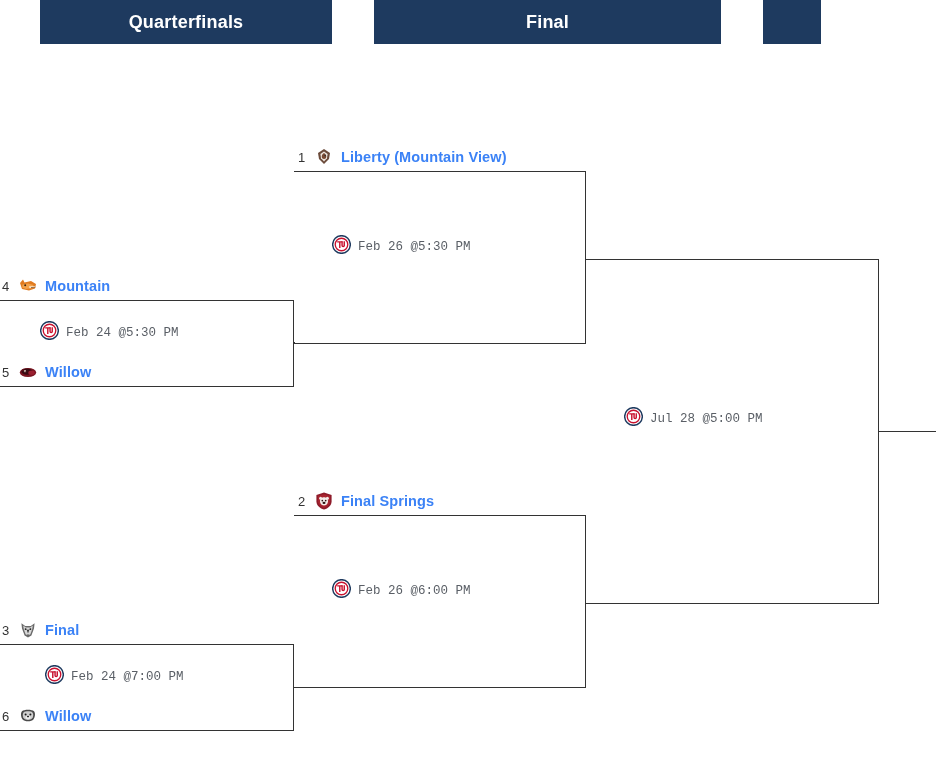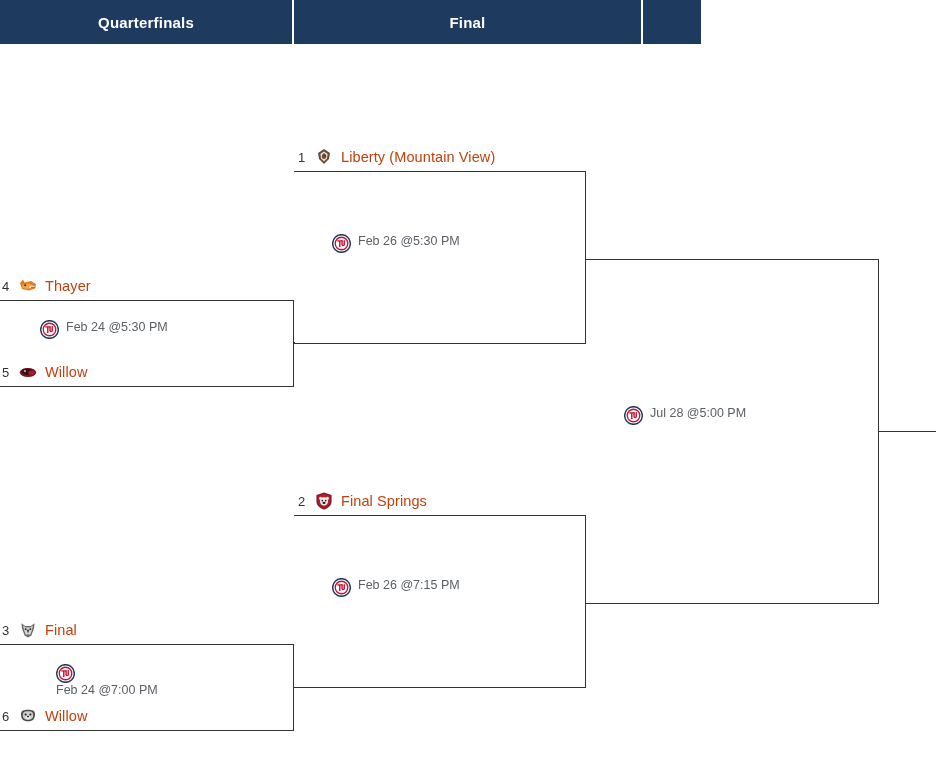--- a/index.html
+++ b/index.html
@@ -24,27 +24,28 @@
     top: 0;
     width: 936px;
     height: 44px;
     display: flex;
   }
   .round-header {
     height: 44px;
     background: #1d3557;
     background: #1e3a5f;
     color: #ffffff;
-    font-size: 15px;
+    font-size: 18px;
     font-weight: bold;
     display: flex;
     align-items: center;
     justify-content: center;
     border-right: 2px solid #ffffff;
     letter-spacing: .2px;
+    margin-left: 40px;
   }
   .round-header:last-child { border-right: none; }
   .rh-qf   { width: 294px; }
   .rh-sf   { width: 291px; }
   .rh-fin  { width: 349px; }
   .rh-champ{ width: 58px; }
 
   
   .bline {
     position: absolute;
@@ -71,32 +72,33 @@
   .team-logo {
     width: 20px;
     height: 20px;
     margin: 0 7px 0 2px;
     flex: 0 0 auto;
     display: inline-block;
     position: relative;
   }
   .team-name {
     font-size: 14.5px;
-    font-weight: normal;
-    color: #c2410c;
+    font-weight: bold;
+    color: #3b82f6;
     letter-spacing: .1px;
   }
 
   
   .game {
     position: absolute;
     display: flex;
-    align-items: flex-start;
+    align-items: flex-end;
     height: 20px;
     white-space: nowrap;
+    font-family: Liberation Mono, monospace;
   }
   .tv-icon {
     width: 19px;
     height: 19px;
     margin-right: 7px;
     flex: 0 0 auto;
   }
   .game-time {
     font-size: 12.5px;
     color: #5a5f66;
@@ -156,21 +158,21 @@
     <span class="seed">4</span>
     <span class="team-logo">
       <svg viewBox="0 0 20 20" width="20" height="20" aria-hidden="true">
         <path d="M2 7 L5 3.5 L6.5 6.5 L13 5 L18 8 L17 12.5 L11 14.5 L4 13 Z" fill="#e07b20"></path>
         <path d="M4.5 8.5 L10 7.6 L15.5 9 L14.6 12 L8 13 L4.2 11.6 Z" fill="#f4a24a"></path>
         <path d="M11 10.2 L17 10 L16.6 11.8 L11.5 12.2 Z" fill="#fbe3c6"></path>
         <circle cx="7.2" cy="9.2" r="1" fill="#3a2411"></circle>
         <path d="M13 11.6 L17.4 11.2" stroke="#6b3a10" stroke-width="0.7" fill="none"></path>
       </svg>
     </span>
-    <span class="team-name">Thayer</span>
+    <span class="team-name">Mountain</span>
   </div>
 
   <div class="team" style="left:2px; top:361px;">
     <span class="seed">5</span>
     <span class="team-logo">
       <svg viewBox="0 0 20 20" width="20" height="20" aria-hidden="true">
         <ellipse cx="10" cy="10.5" rx="8.2" ry="4.6" fill="#7a1420"></ellipse>
         <ellipse cx="9" cy="9.6" rx="5.6" ry="3.1" fill="#3a0a12"></ellipse>
         <ellipse cx="13.5" cy="10.8" rx="3.2" ry="2.2" fill="#9b2030"></ellipse>
         <circle cx="7" cy="9.2" r="1.1" fill="#e8d9cd"></circle>
@@ -233,21 +235,21 @@
       <svg viewBox="0 0 20 20" width="19" height="19" aria-hidden="true">
         <circle cx="10" cy="10" r="9.3" fill="#ffffff" stroke="#1e3a5f" stroke-width="1.5"></circle>
         <circle cx="10" cy="10" r="6.6" fill="#ffffff" stroke="#c8102e" stroke-width="1.4"></circle>
         <path d="M6.2 7.2 H10.2 M8.2 7.2 V12.9" stroke="#c8102e" stroke-width="1.5" fill="none" stroke-linecap="square"></path>
         <path d="M10.6 7.2 V11 C10.6 12.5 12.9 12.6 12.9 11 V7.2" stroke="#c8102e" stroke-width="1.5" fill="none" stroke-linecap="square"></path>
       </svg>
     </span>
     <span class="game-time">Feb 24 @5:30 PM</span>
   </div>
 
-  <div class="game" style="left:56px; top:664px;flex-direction:column;">
+  <div class="game" style="left:45px; top:664px;">
     <span class="tv-icon">
       <svg viewBox="0 0 20 20" width="19" height="19" aria-hidden="true">
         <circle cx="10" cy="10" r="9.3" fill="#ffffff" stroke="#1e3a5f" stroke-width="1.5"></circle>
         <circle cx="10" cy="10" r="6.6" fill="#ffffff" stroke="#c8102e" stroke-width="1.4"></circle>
         <path d="M6.2 7.2 H10.2 M8.2 7.2 V12.9" stroke="#c8102e" stroke-width="1.5" fill="none" stroke-linecap="square"></path>
         <path d="M10.6 7.2 V11 C10.6 12.5 12.9 12.6 12.9 11 V7.2" stroke="#c8102e" stroke-width="1.5" fill="none" stroke-linecap="square"></path>
       </svg>
     </span>
     <span class="game-time">Feb 24 @7:00 PM</span>
   </div>
@@ -266,21 +268,21 @@
 
   <div class="game" style="left:332px; top:578px;">
     <span class="tv-icon">
       <svg viewBox="0 0 20 20" width="19" height="19" aria-hidden="true">
         <circle cx="10" cy="10" r="9.3" fill="#ffffff" stroke="#1e3a5f" stroke-width="1.5"></circle>
         <circle cx="10" cy="10" r="6.6" fill="#ffffff" stroke="#c8102e" stroke-width="1.4"></circle>
         <path d="M6.2 7.2 H10.2 M8.2 7.2 V12.9" stroke="#c8102e" stroke-width="1.5" fill="none" stroke-linecap="square"></path>
         <path d="M10.6 7.2 V11 C10.6 12.5 12.9 12.6 12.9 11 V7.2" stroke="#c8102e" stroke-width="1.5" fill="none" stroke-linecap="square"></path>
       </svg>
     </span>
-    <span class="game-time">Feb 26 @7:15 PM</span>
+    <span class="game-time">Feb 26 @6:00 PM</span>
   </div>
 
   <div class="game" style="left:624px; top:406px;">
     <span class="tv-icon">
       <svg viewBox="0 0 20 20" width="19" height="19" aria-hidden="true">
         <circle cx="10" cy="10" r="9.3" fill="#ffffff" stroke="#1e3a5f" stroke-width="1.5"></circle>
         <circle cx="10" cy="10" r="6.6" fill="#ffffff" stroke="#c8102e" stroke-width="1.4"></circle>
         <path d="M6.2 7.2 H10.2 M8.2 7.2 V12.9" stroke="#c8102e" stroke-width="1.5" fill="none" stroke-linecap="square"></path>
         <path d="M10.6 7.2 V11 C10.6 12.5 12.9 12.6 12.9 11 V7.2" stroke="#c8102e" stroke-width="1.5" fill="none" stroke-linecap="square"></path>
       </svg>

